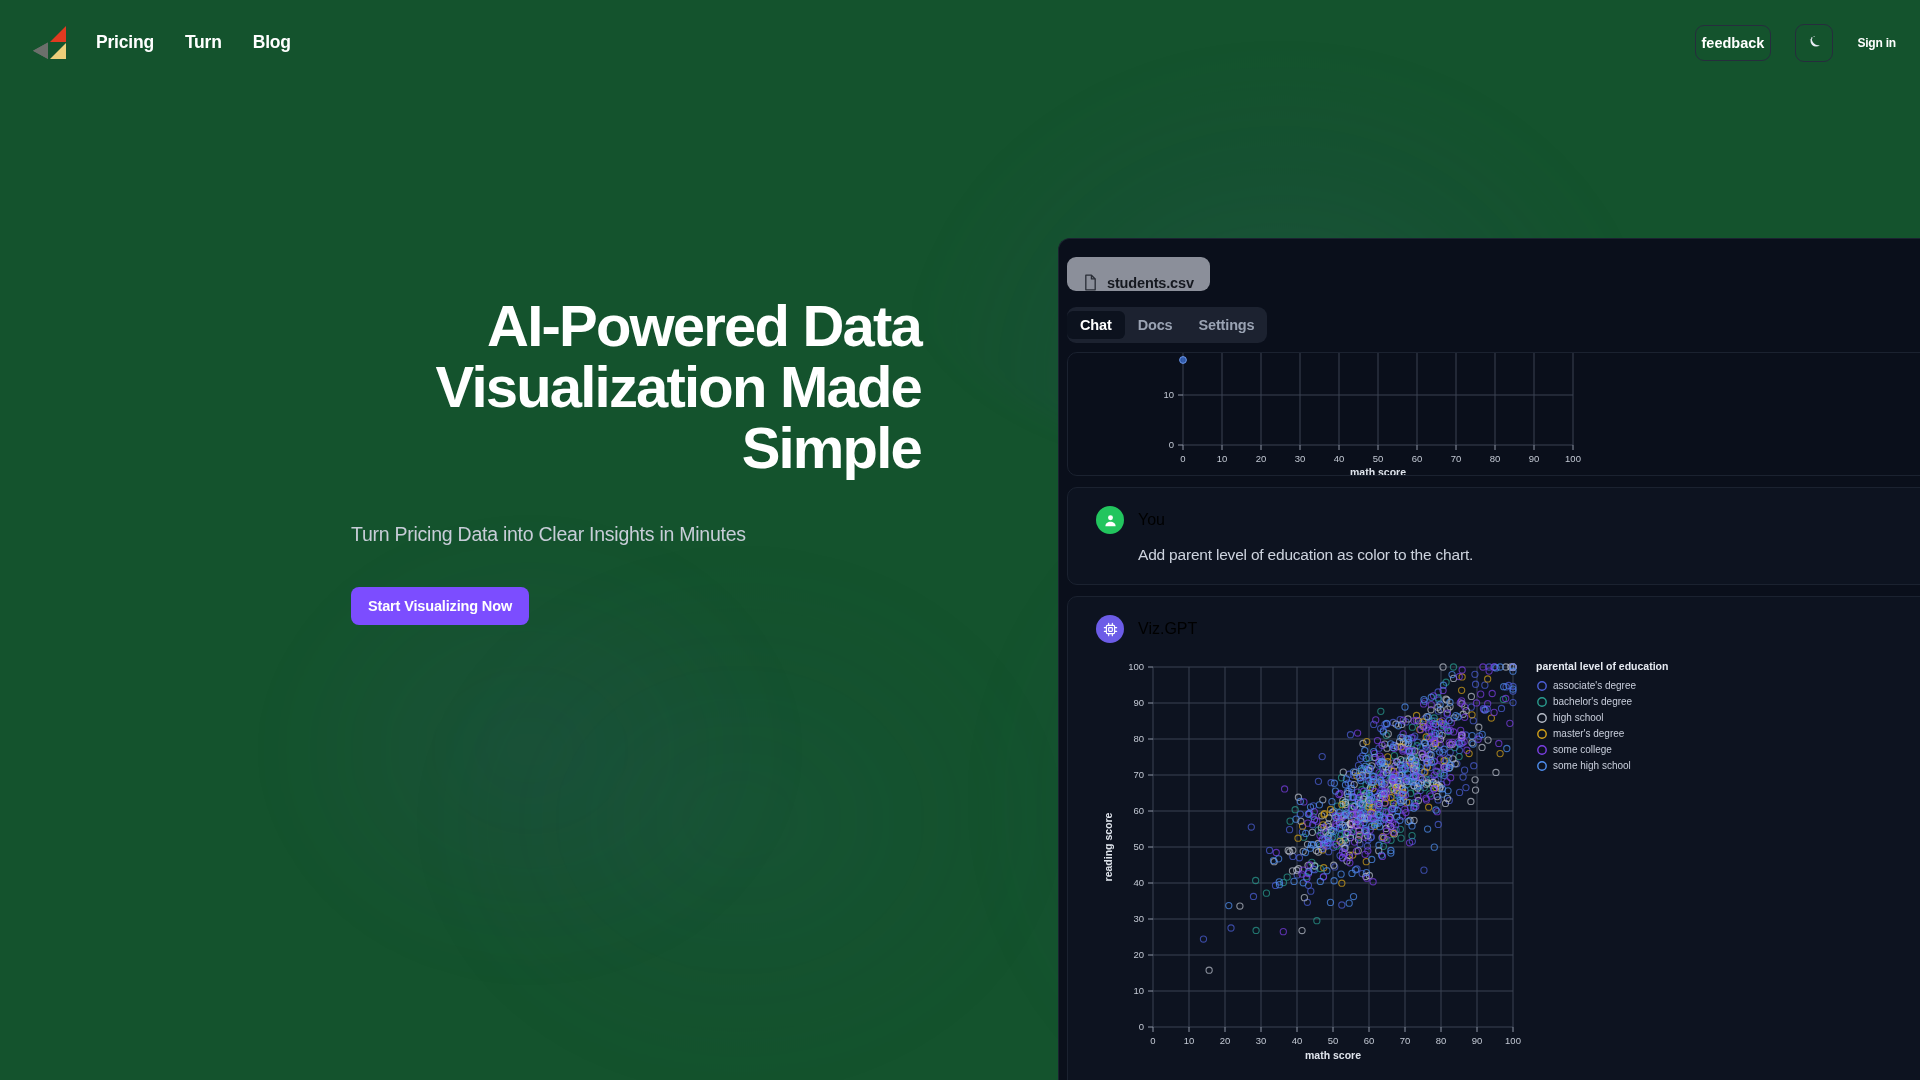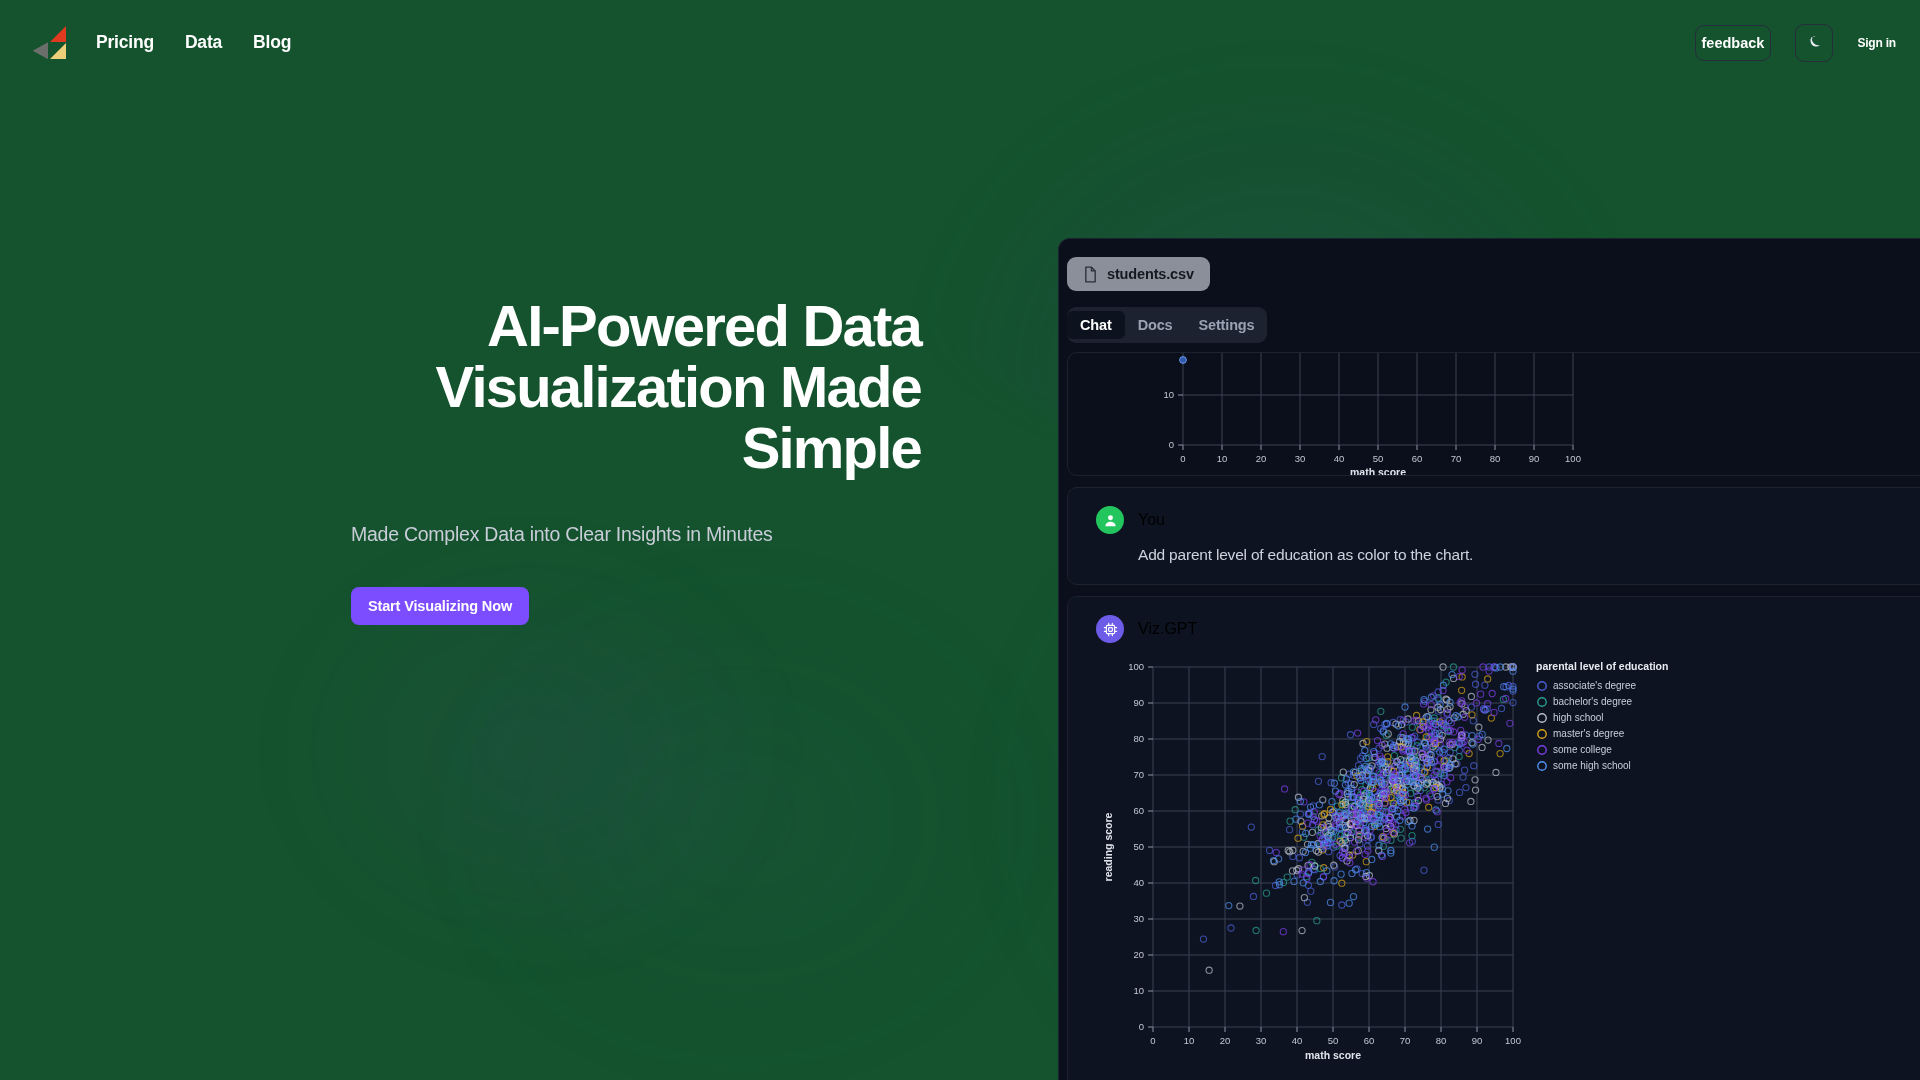--- a/index.html
+++ b/index.html
@@ -113,21 +113,21 @@
     width: 900px; height: 870px;
     background: #0a0f1b;
     border: 1px solid #1b2230;
     border-right: none; border-bottom: none;
     border-top-left-radius: 12px;
     overflow: hidden;
     z-index: 12;
   }
   .file-chip {
     position: absolute; left: 8px; top: 18px;
-    display: inline-flex; align-items: center; gap: 9px;
+    display: inline-flex; align-items: flex-end; gap: 9px;
     height: 34px; padding: 0 16px;
     background: #8b8f9a; border-radius: 9px;
     color: #15181f; font-size: 14.5px; font-weight: 700;
     letter-spacing: -0.15px;
   }
   .tabs {
     position: absolute; left: 8px; top: 68px;
     display: inline-flex; align-items: center; gap: 0;
     background: #1c2230; border-radius: 9px; 
     height: 36px;
@@ -197,21 +197,21 @@
         <polygon points="44,10 44,26 28,26" fill="#e03a20"></polygon>
         <polygon points="44,27 44,43 28,43" fill="#edcf7a"></polygon>
         <polygon points="26,26.5 26,43 11,34.7" fill="#6b6f6b"></polygon>
         <polygon points="26,26.5 26,43 11,34.7" fill="#6b6f6b"></polygon>
         <polygon points="27,26 27,43 27,43" fill="none"></polygon>
       </svg>
     </a>
 
     <nav class="nav">
       <a href="#">Pricing</a>
-      <a href="#">Data</a>
+      <a href="#">Turn</a>
       <a href="#">Blog</a>
     </nav>
 
     <div class="header-right">
       <button class="feedback-btn">feedback</button>
 
       <button class="theme-btn">
         <svg width="18" height="18" viewBox="0 0 24 24" fill="none">
           <path d="M20 14.5A8.5 8.5 0 0 1 9.5 4a7 7 0 1 0 10.5 10.5Z" fill="#e8ecf4"></path>
           <circle cx="9.2" cy="5.2" r="0.95" fill="#e8ecf4"></circle>
@@ -219,21 +219,21 @@
           <circle cx="7.0" cy="7.6" r="0.6" fill="#e8ecf4"></circle>
         </svg>
       </button>
 
       <a class="signin" href="#">Sign in</a>
     </div>
   </div>
 
   <section class="hero">
     <h1>AI-Powered Data Visualization Made Simple</h1>
-    <p>Made Complex Data into Clear Insights in Minutes</p>
+    <p>Turn Pricing Data into Clear Insights in Minutes</p>
     <button class="cta">Start Visualizing Now</button>
   </section>
 
   <section class="panel">
 
     <div class="file-chip">
       <svg width="15" height="17" viewBox="0 0 16 18" fill="none">
         <path d="M3 1.2h6l4 4v11.6H3z" stroke="#2a2e37" stroke-width="1.4" fill="none" stroke-linejoin="round"></path>
         <path d="M9 1.2v4h4" stroke="#2a2e37" stroke-width="1.4" fill="none" stroke-linejoin="round"></path>
       </svg>

